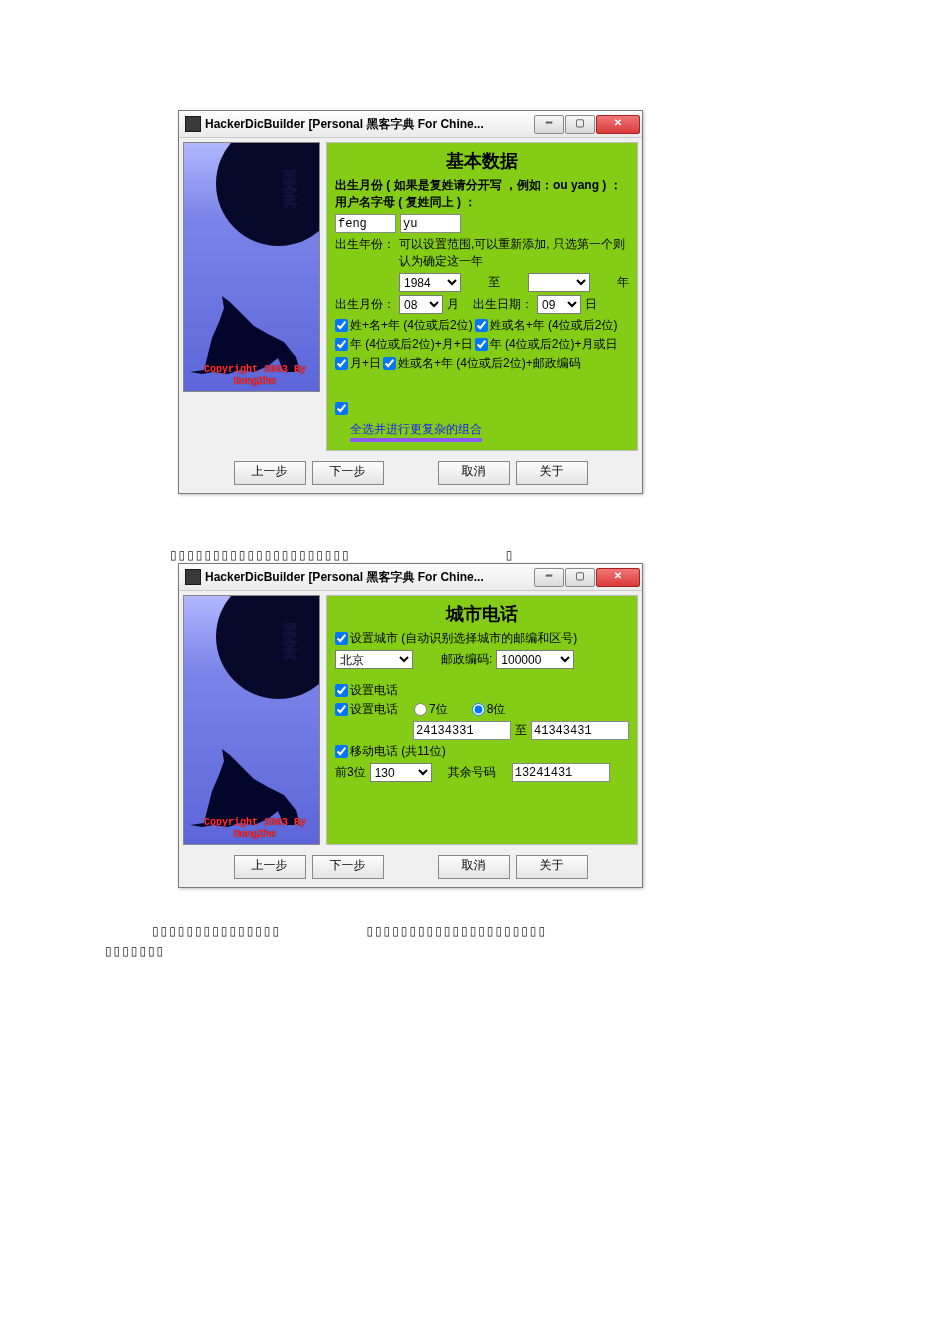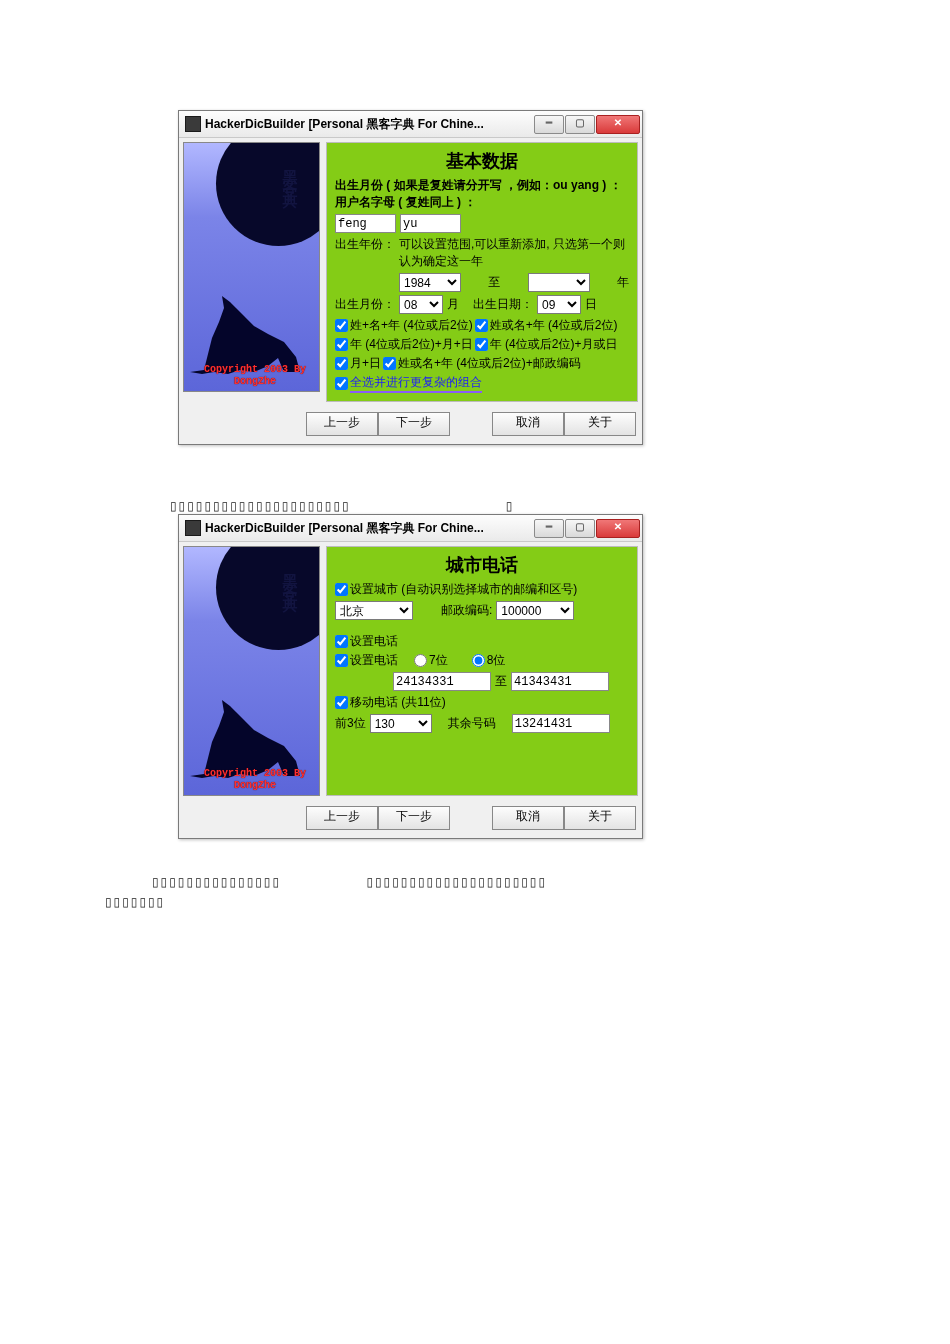--- a/index.html
+++ b/index.html
@@ -172,26 +172,28 @@
 .cb-row {
   font-size: 12px;
   display: flex;
   align-items: center;
   margin: 2px 0;
   flex-wrap: wrap;
 }
 .cb-row label { display:inline-flex; align-items:center; margin-right:2px;}
 .underline-blue {
   color: #1a1aff;
-  border-bottom: 2px solid #8b5cf6;
+  border-bottom: 4px solid #8b5cf6;
+  margin-top: 47px;
 }
 .button-row {
   display: flex;
+  gap: 6px;
   padding: 6px 6px 8px 6px;
-  justify-content: flex-end;
+  justify-content: center;
 }
 .btn {
   width: 70px;
   height: 22px;
   border: 1px solid #888;
   background: linear-gradient(#fdfdfd,#e3e3e3);
   font-size: 12px;
   text-align: center;
   line-height: 19px;
 }
@@ -395,21 +397,21 @@
               <input type="radio" class="rd" name="pl1" style="">
               <span>7位</span>
             </label>
           <span style="width:22px;"></span>
           <label>
               <input type="radio" class="rd" name="pl1" checked="" style="">
               <span>8位</span>
             </label>
         </div>
 
-        <div class="row" style="margin-left:58px;">
+        <div class="row" style="margin-left:78px;">
           <input class="txt w95" value="24134331" style="">
           <span class="lbl-plain">至</span>
           <input class="txt w95" value="41343431" style="">
         </div>
 
         <div class="cb-row">
           <label>
               <input type="checkbox" class="cb" checked="" style="">
               <span>移动电话 (共11位)</span>
             </label>

